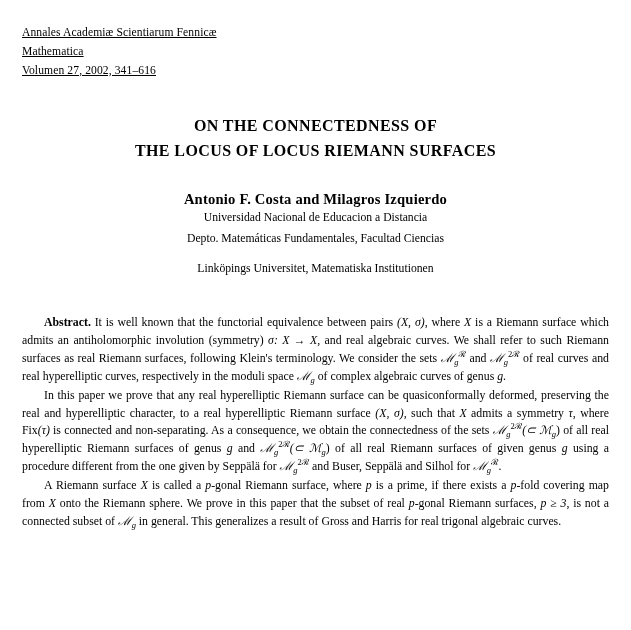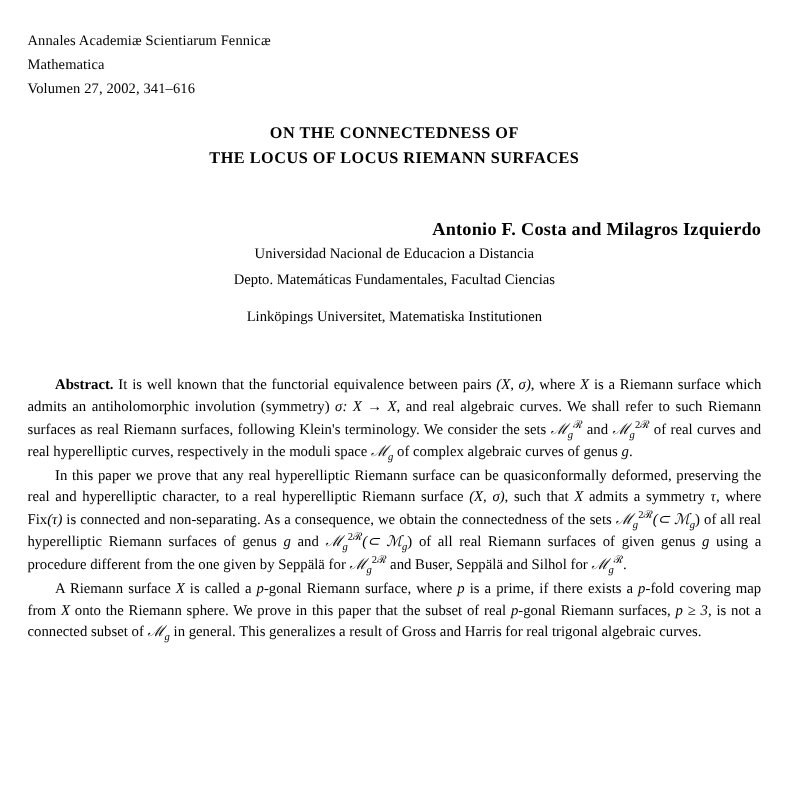--- a/index.html
+++ b/index.html
@@ -24,37 +24,38 @@
   .content {
     position: absolute;
     left: 22px;
     top: 24px;
     width: 587px;
   }
   .journal-header {
     font-size: 11.6px;
     line-height: 1.62;
     letter-spacing: 0.1px;
+    text-decoration: underline;
   }
   .journal-header div {
     white-space: nowrap;
   }
   .title {
-    margin-top: 16px;
+    margin-top: 34px;
     text-align: center;
     font-weight: bold;
-    font-size: 13px;
+    font-size: 16px;
     line-height: 1.52;
     letter-spacing: 0.4px;
   }
   .title .line1 { display: block; }
   .title .line2 { display: block; }
   .authors {
-    margin-top: 40px;
-    text-align: right;
+    margin-top: 28px;
+    text-align: center;
     font-weight: bold;
     font-size: 14.6px;
     letter-spacing: 0.2px;
   }
   .affil {
     text-align: center;
     font-size: 11.7px;
     line-height: 1.78;
   }
   .affil .gap {

